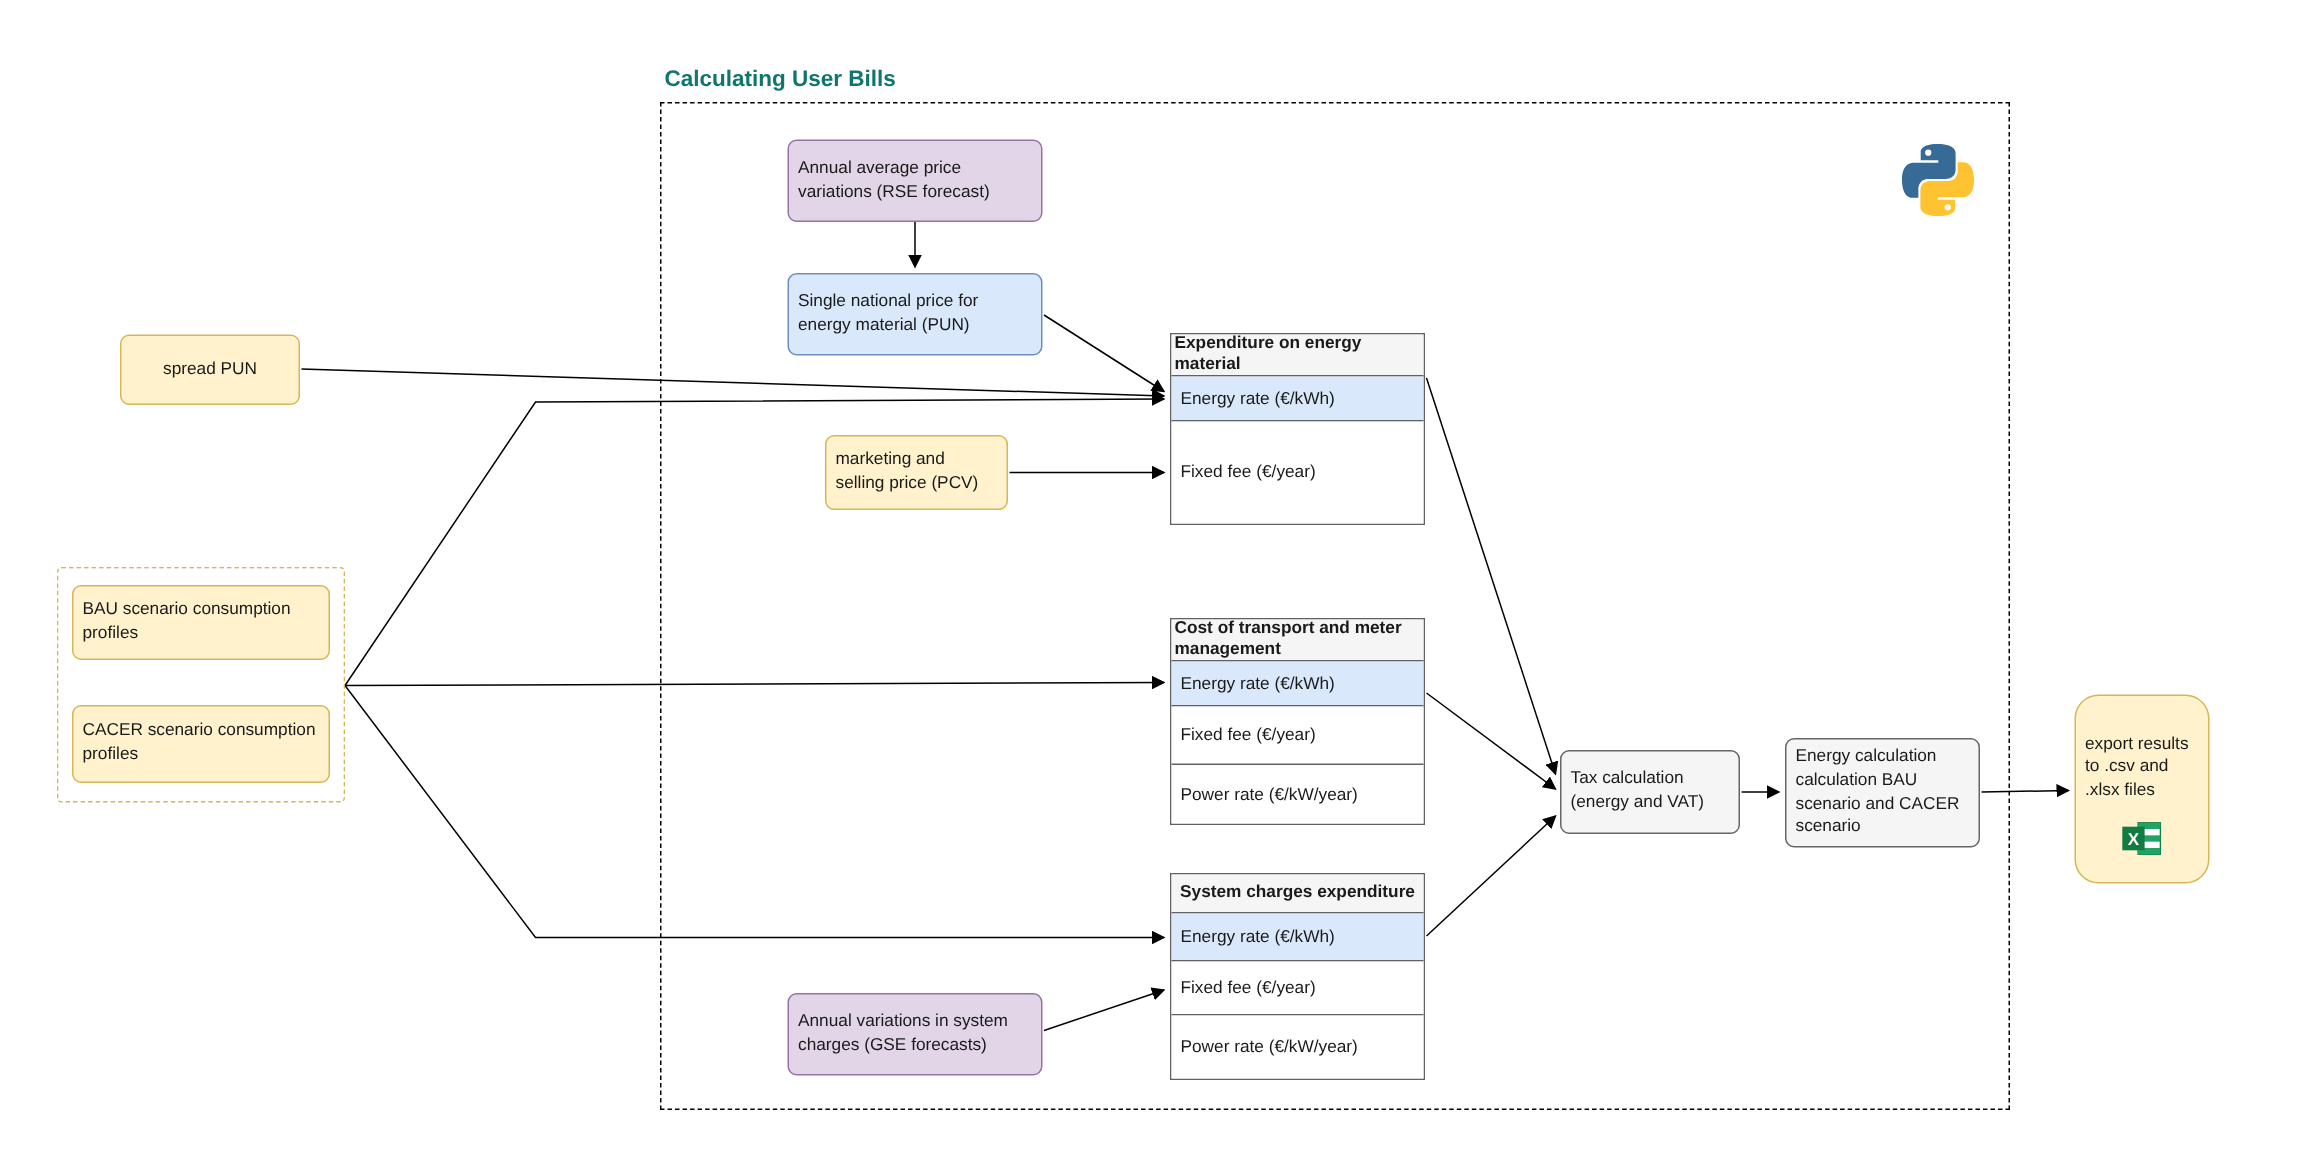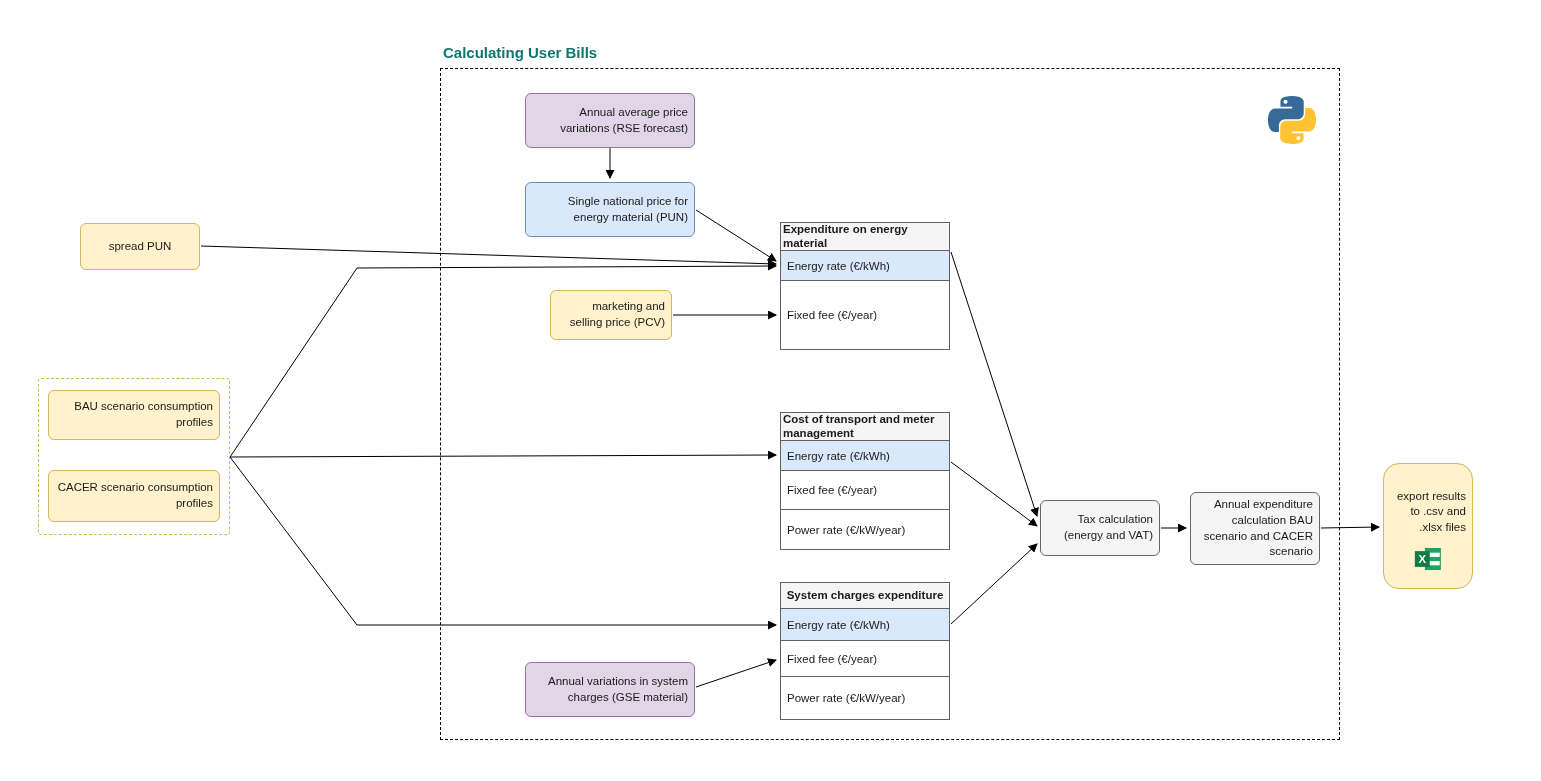--- a/index.html
+++ b/index.html
@@ -10,21 +10,21 @@
     font-family:"Liberation Sans", sans-serif;
     overflow:hidden;
     color:#1a1a1a;
   }
   .edges { position:absolute; left:0; top:0; pointer-events:none; }
   .frame { position:absolute; border:1px dashed #000; }
   .group-frame { position:absolute; border:1px dashed #D6B656; border-radius:3px; }
   .title { position:absolute; font-size:15px; font-weight:bold; color:#0f766e; }
   .node {
     position:absolute; display:flex; align-items:center; justify-content:center;
-    text-align:right; font-size:11.5px; line-height:1.35; padding:4px 6px;
+    text-align:left; font-size:11.5px; line-height:1.35; padding:4px 6px;
   }
   .r6 { border-radius:6px; }
   .r16 { border-radius:16px; }
   .purple { background:#E1D5E7; border:1px solid #9673A6; }
   .blue   { background:#DAE8FC; border:1px solid #6C8EBF; }
   .yellow { background:#FFF2CC; border:1px solid #D6B656; }
   .gray   { background:#F5F5F5; border:1px solid #666666; }
   .table { position:absolute; width:170px; border:1px solid #616161; background:#fff; font-size:11.5px; }
   .thead {
     display:flex; align-items:center; justify-content:center; 
@@ -79,21 +79,21 @@
 <div class="node yellow r6" style="left:80px; top:223px; width:120px; height:47px;">spread PUN</div>
 
 <div class="node yellow r6" style="left:550px; top:290px; width:122px; height:50px;">marketing and selling price (PCV)</div>
 
 <div class="group-frame" style="left:38px; top:378px; width:192px; height:157px;"></div>
 
 <div class="node yellow r6" style="left:48px; top:390px; width:172px; height:50px;">BAU scenario consumption profiles</div>
 
 <div class="node yellow r6" style="left:48px; top:470px; width:172px; height:52px;">CACER scenario consumption profiles</div>
 
-<div class="node purple r6" style="left:525px; top:662px; width:170px; height:55px;">Annual variations in system charges (GSE material)</div>
+<div class="node purple r6" style="left:525px; top:662px; width:170px; height:55px;">Annual variations in system charges (GSE forecasts)</div>
 
 <div class="table" style="left:780px; top:222px; height:128px;">
   <div class="thead" style="height:28px;">Expenditure on energy material</div>
   <div class="trow hl" style="height:30px;">Energy rate (€/kWh)</div>
   <div class="trow" style="height:68px;">Fixed fee (€/year)</div>
 </div>
 
 <div class="table" style="left:780px; top:412px; height:138px;">
   <div class="thead" style="height:28px;">Cost of transport and meter management</div>
   <div class="trow hl" style="height:30px;">Energy rate (€/kWh)</div>
@@ -103,21 +103,21 @@
 
 <div class="table" style="left:780px; top:582px; height:138px;">
   <div class="thead" style="height:26px;">System charges expenditure</div>
   <div class="trow hl" style="height:32px;">Energy rate (€/kWh)</div>
   <div class="trow" style="height:36px;">Fixed fee (€/year)</div>
   <div class="trow" style="height:42px;">Power rate (€/kW/year)</div>
 </div>
 
 <div class="node gray r6" style="left:1040px; top:500px; width:120px; height:56px;">Tax calculation (energy and VAT)</div>
 
-<div class="node gray r6" style="left:1190px; top:492px; width:130px; height:73px;">Annual expenditure calculation BAU scenario and CACER scenario</div>
+<div class="node gray r6" style="left:1190px; top:492px; width:130px; height:73px;">Energy calculation calculation BAU scenario and CACER scenario</div>
 
 <div class="node yellow r16 export-node" style="left:1383px; top:463px; width:90px; height:126px;">
   <span>export results to .csv and .xlsx files</span>
   <svg width="28" height="28" viewBox="0 0 32 32">
     <rect x="13" y="4" width="17" height="24" fill="#ffffff" stroke="#107C41" stroke-width="1"></rect>
     <rect x="13" y="4" width="17" height="4.8" fill="#21A366"></rect>
     <rect x="13" y="13.6" width="17" height="4.8" fill="#21A366"></rect>
     <rect x="13" y="23.2" width="17" height="4.8" fill="#21A366"></rect>
     <rect x="1" y="7" width="17" height="18" fill="#107C41"></rect>
     <text x="9.5" y="21" font-size="13" font-weight="bold" fill="#ffffff" text-anchor="middle" font-family="Liberation Sans, sans-serif">X</text>

